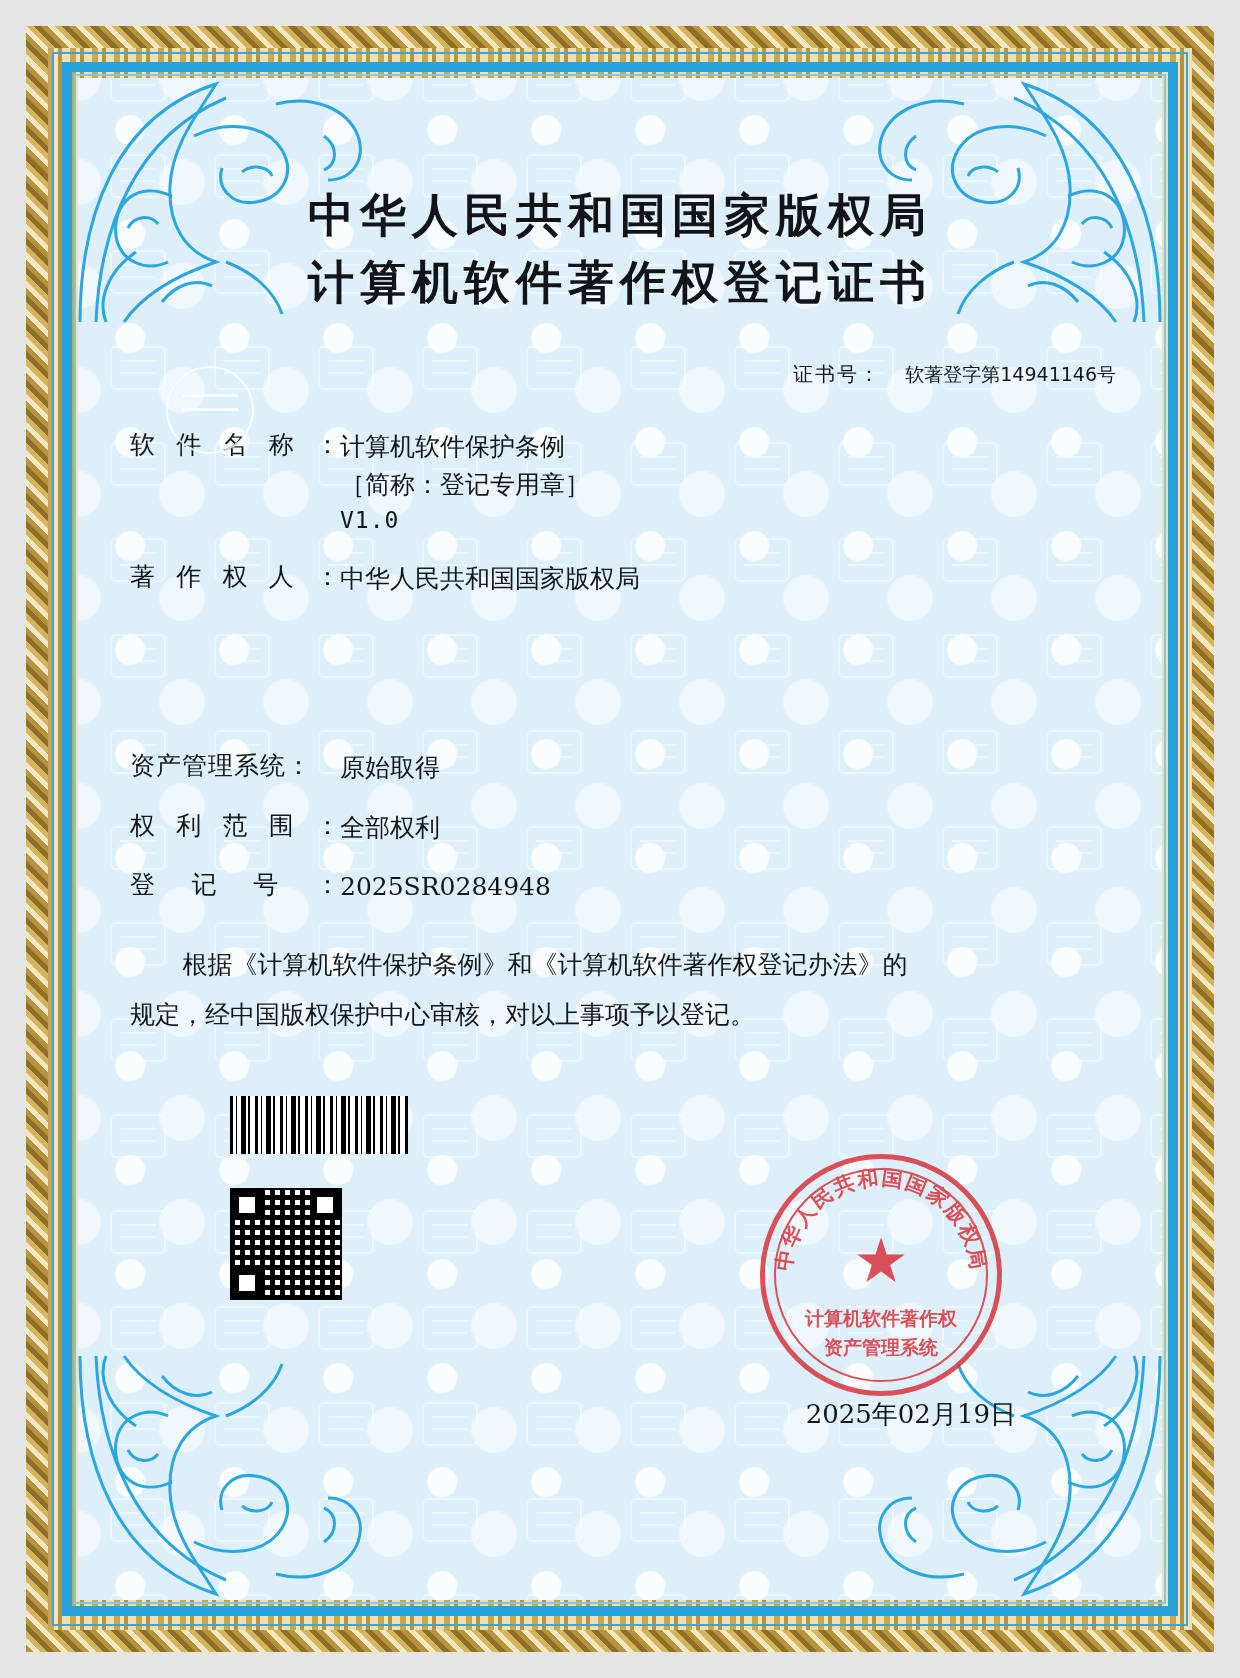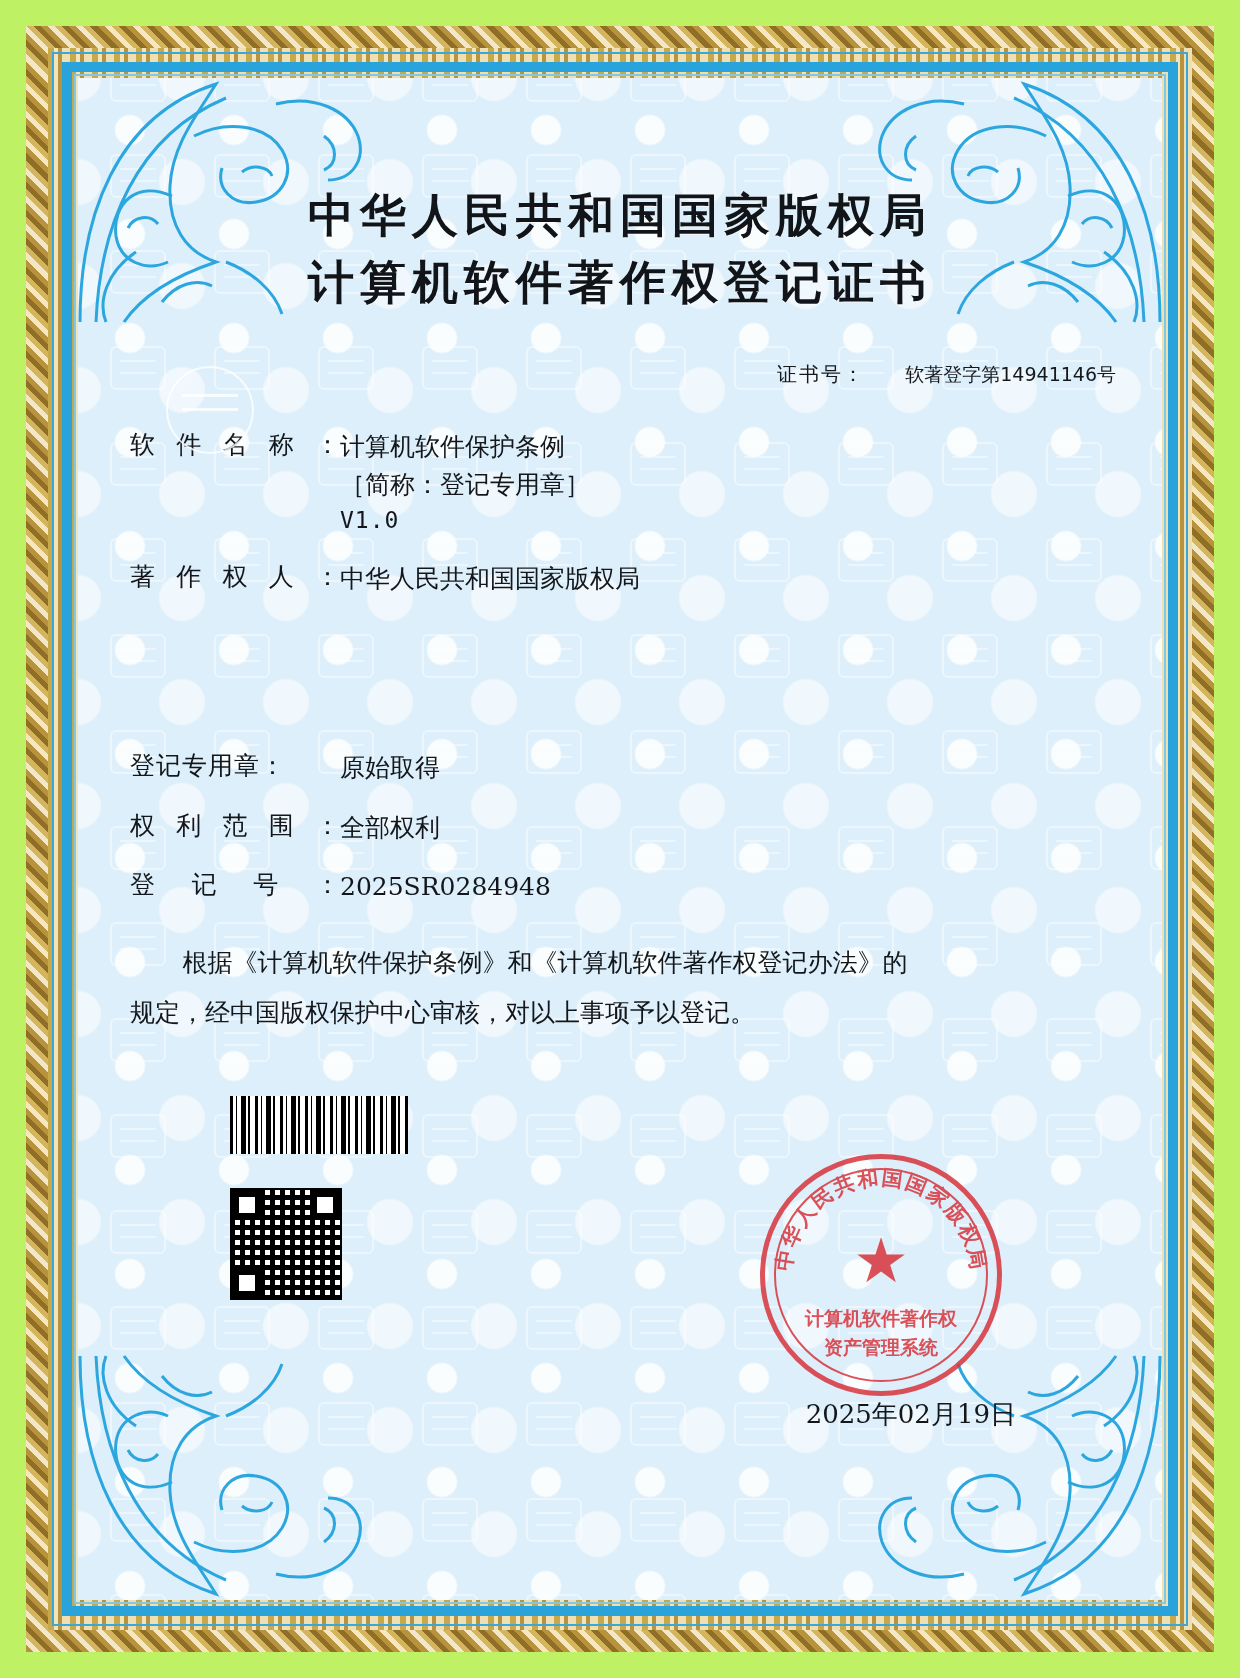--- a/index.html
+++ b/index.html
@@ -12,21 +12,21 @@
     height: 1678px;
     font-family: "Liberation Serif", serif;
     overflow: hidden;
   }
 
   
   .page {
     position: relative;
     width: 1240px;
     height: 1678px;
-    background: #bef264;
+    background: #e5e5e5;
     box-sizing: border-box;
   }
 
   
   .band-outer {
     position: absolute;
     left: 26px; top: 26px; right: 26px; bottom: 26px;
     box-sizing: border-box;
     border: 22px solid transparent;
     background-color: #e3f2fb;
@@ -144,21 +144,21 @@
 
   .cert-no {
     margin-top: 46px;
     text-align: right;
     padding-right: 28px;
     font-size: 20px;
     color: #15181c;
     font-family: "DejaVu Serif", serif;
   }
   .cert-no .label { letter-spacing: 2px; }
-  .cert-no .value { margin-left: 34px; font-family: "DejaVu Sans", sans-serif; font-size: 19px; }
+  .cert-no .value { margin-left: 18px; font-family: "DejaVu Sans", sans-serif; font-size: 19px; }
 
   .fields {
     margin-top: 40px;
     padding-left: 34px;
   }
   .field-row {
     display: flex;
     align-items: flex-start;
     margin-bottom: 22px;
   }
@@ -185,21 +185,21 @@
     font-family: "DejaVu Sans Mono", monospace;
     font-size: 23px;
     letter-spacing: 1px;
   }
 
   .gap-block { height: 130px; }
 
   .statement {
     margin-top: 34px;
     padding: 0 30px 0 34px;
-    font-family: Liberation Mono, monospace;
+    font-family: Liberation Serif, serif;
     font-size: 25px;
     line-height: 2.0;
     color: #13171b;
     text-align: justify;
   }
   .statement .indent { display: inline-block; width: 2.1em; }
 
   
   .codes {
     position: absolute;
@@ -621,21 +621,21 @@
             <span>权</span>
             <span>人</span>
             <span class="colon">：</span>
         </div>
         <div class="field-value">中华人民共和国国家版权局</div>
       </div>
 
       <div class="gap-block"></div>
 
       <div class="field-row">
-        <div class="field-label">登记专用章：</div>
+        <div class="field-label">资产管理系统：</div>
         <div class="field-value">原始取得</div>
       </div>
 
       <div class="field-row">
         <div class="field-label spread">
           <span>权</span>
             <span>利</span>
             <span>范</span>
             <span>围</span>
             <span class="colon">：</span>

